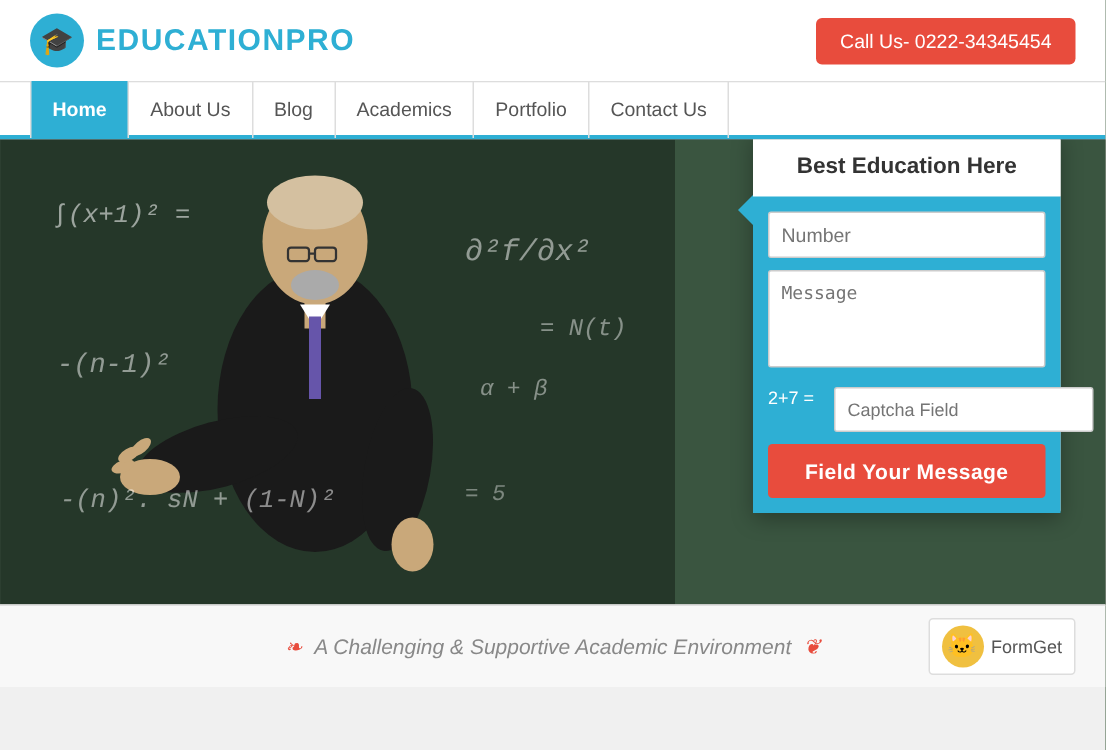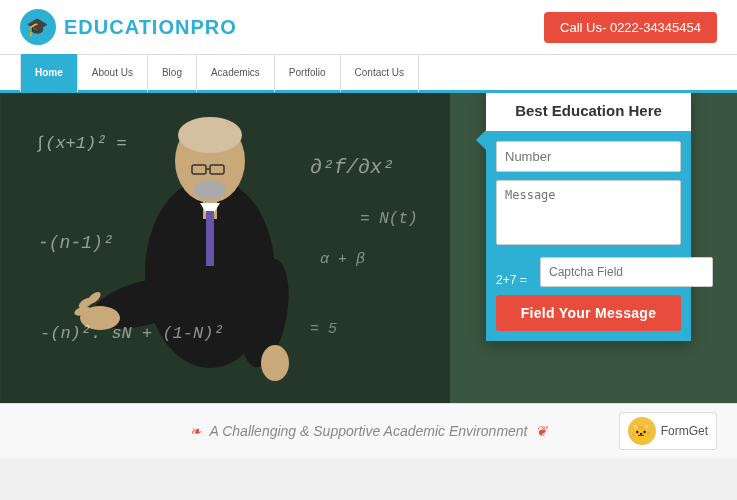--- a/index.html
+++ b/index.html
@@ -57,21 +57,21 @@
       background: #fff;
       height: 38px;
       display: flex;
       align-items: center;
       padding: 0 20px;
       border-bottom: 3px solid #2eafd4;
       gap: 0;
     }
     .nav-item {
       padding: 0 14px;
-      font-size: 10px;
+      font-size: 13px;
       color: #555;
       cursor: pointer;
       height: 38px;
       display: flex;
       align-items: center;
       border-right: 1px solid #ddd;
       text-decoration: none;
     }
     .nav-item:first-child {
       border-left: 1px solid #ddd;
@@ -92,21 +92,21 @@
     .chalkboard {
       position: absolute;
       inset: 0;
       background: #3a5a3a;
       overflow: hidden;
     }
 
     
     .form-card {
       position: absolute;
-      right: 46px;
+      right: 30px;
       top: -5px;
       width: 205px;
       background: #fff;
       box-shadow: 0 4px 15px rgba(0,0,0,0.3);
       border-radius: 2px;
       overflow: visible;
       z-index: 10;
     }
     .form-card-header {
       background: #fff;
@@ -152,21 +152,21 @@
       border-radius: 2px;
       font-size: 12px;
       color: #0f766e;
       background: #fff;
       height: 65px;
       resize: none;
       outline: none;
     }
     .captcha-row {
       display: flex;
-      align-items: flex-end;
+      align-items: flex-start;
       gap: 6px;
       margin-bottom: 8px;
     }
     .captcha-label {
       color: #fff;
       font-size: 12px;
       white-space: nowrap;
       min-width: 38px;
     }
     .captcha-input {

